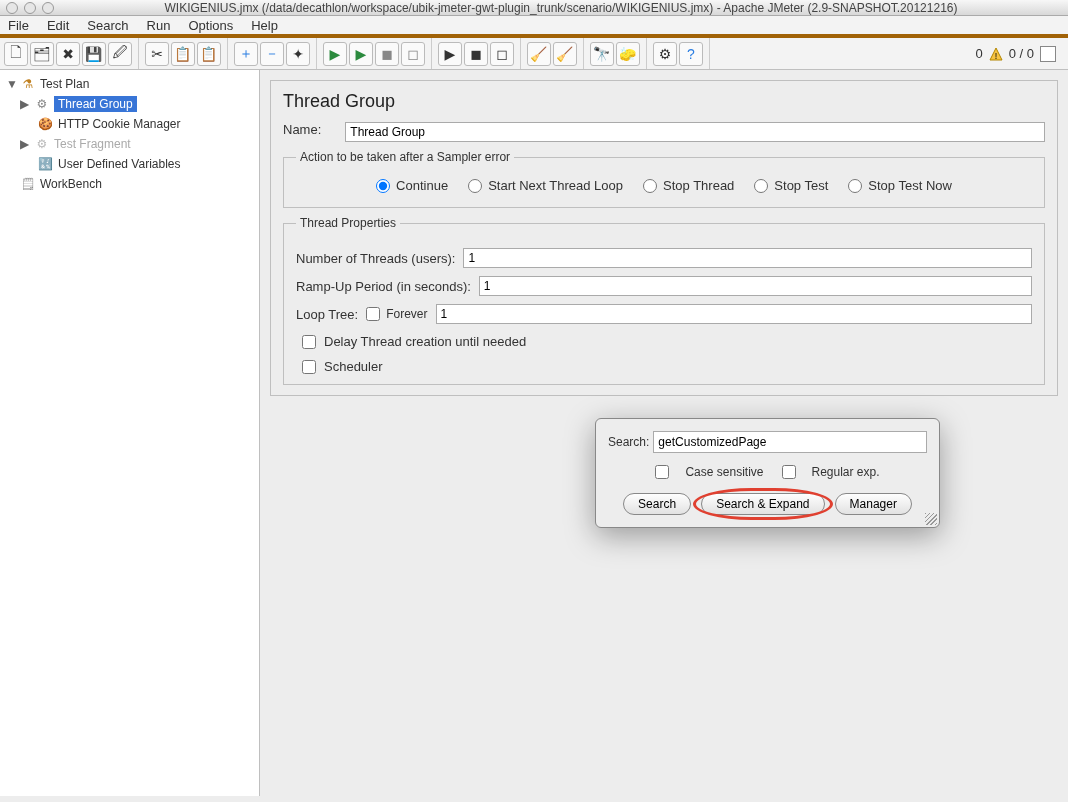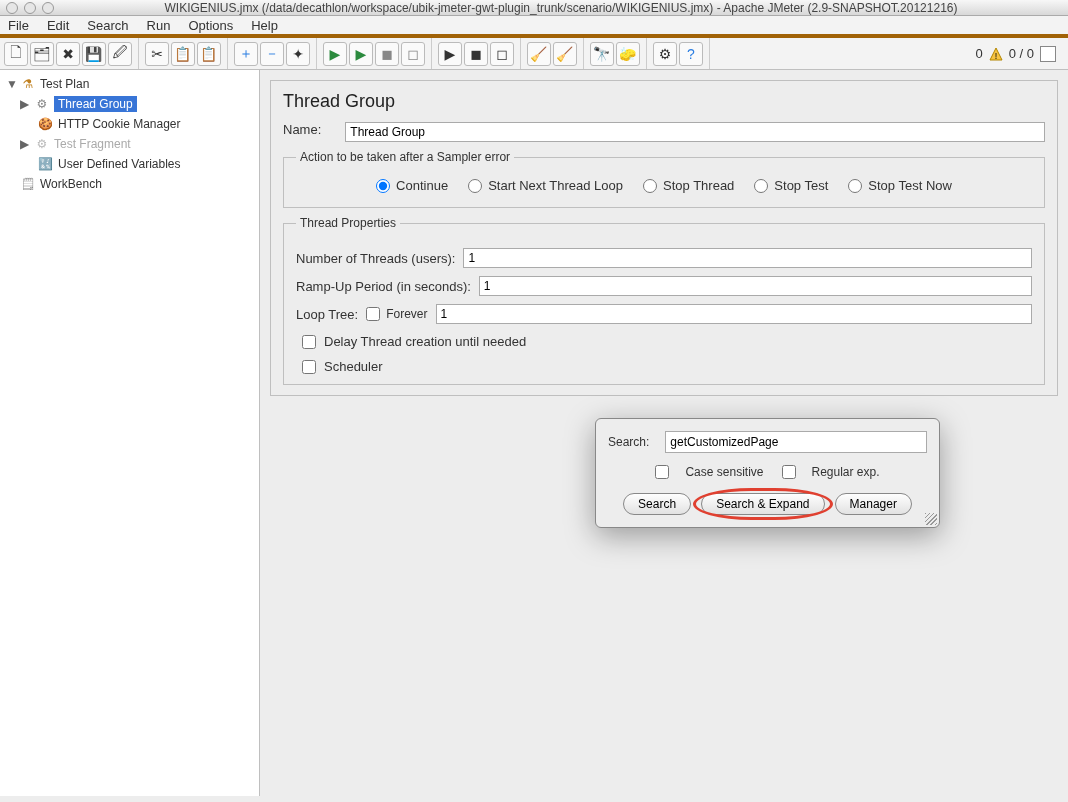--- a/index.html
+++ b/index.html
@@ -58,21 +58,21 @@
 
 .dialog { position: absolute; left: 595px; top: 418px; width: 345px; background: #ededed; border: 1px solid #888; border-radius: 6px; box-shadow: 0 8px 30px rgba(0,0,0,0.35); }
 .dialog .dtitlebar { height: 22px; background: linear-gradient(#f7f7f7,#d8d8d8); border-bottom: 1px solid #aaa; display: flex; align-items: center; padding: 0 6px; border-radius: 6px 6px 0 0; }
 .dialog .dtitle { flex: 1; text-align: center; font-size: 12px; }
 .dtraffic { display: flex; gap: 5px; }
 .dtraffic span { width: 12px; height: 12px; border-radius: 50%; display: inline-block; border: 0.5px solid rgba(0,0,0,0.3); }
 .dtraffic .r { background: radial-gradient(circle at 30% 30%, #ff7b6b, #e0443e); }
 .dtraffic .y { background: #e6e6e6; border: 1px solid #999; }
 .dtraffic .g { background: radial-gradient(circle at 30% 30%, #7ee27a, #28c840); }
 .dbody { padding: 12px; }
-.drow { display: flex; align-items: center; gap: 16px; margin-bottom: 12px; }
+.drow { display: flex; align-items: center; gap: 4px; margin-bottom: 12px; }
 .drow input[type=text] { flex: 1; height: 22px; border: 1px solid #aaa; background: #fff; padding: 0 4px; font-size: 12px; }
 .dchecks { display: flex; gap: 18px; justify-content: center; margin-bottom: 14px; font-size: 12px; }
 .dchecks label { display: flex; gap: 16px; align-items: flex-end; }
 .dbuttons { display: flex; gap: 10px; justify-content: center; }
 .mac-btn { height: 22px; padding: 0 14px; border-radius: 11px; border: 1px solid #888; background: linear-gradient(#fefefe,#e2e2e2); font-size: 12px; cursor: pointer; }
 .mac-btn.highlight { box-shadow: 0 0 0 3px rgba(255,0,0,0.0); position: relative; }
 .highlight-ring { position: absolute; border: 3px solid #e04030; border-radius: 50%/60%; width: 140px; height: 32px; left: 50%; top: 50%; transform: translate(-50%,-50%); pointer-events: none; }
 .resize { position: absolute; right: 2px; bottom: 2px; width: 12px; height: 12px; background: repeating-linear-gradient(135deg,#999 0,#999 1px,transparent 1px,transparent 3px); }
 </style>
 </head>

